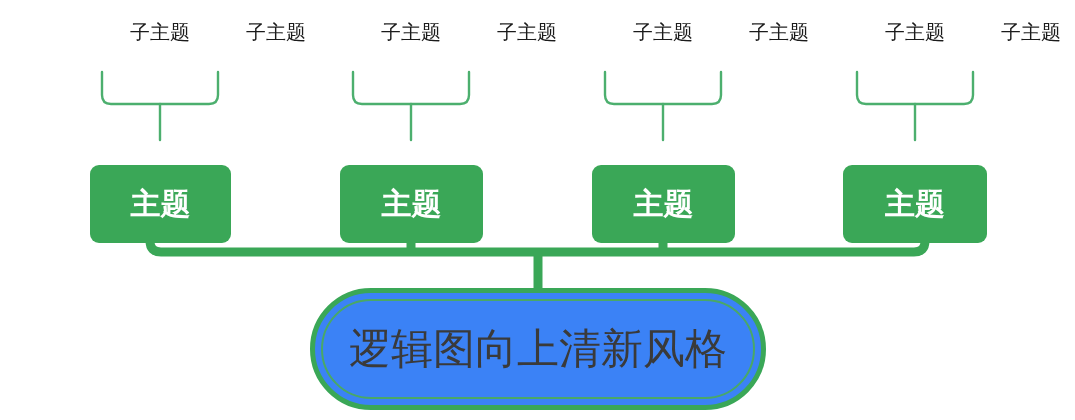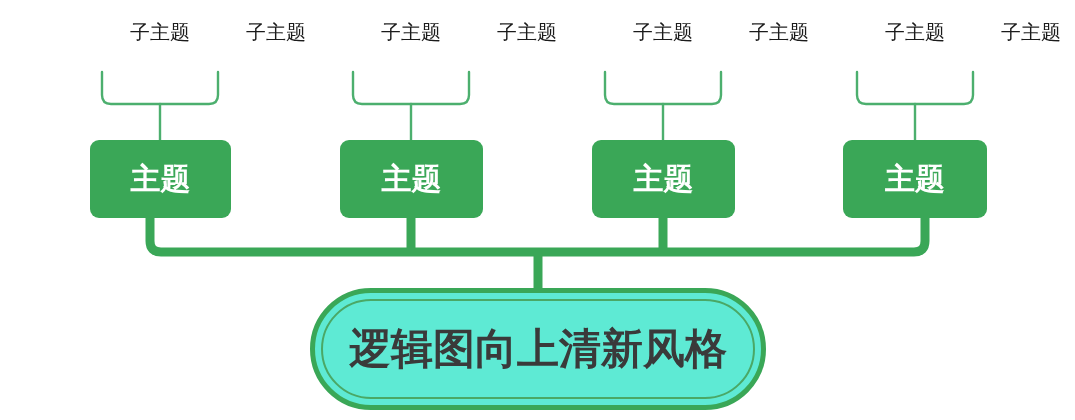--- a/index.html
+++ b/index.html
@@ -37,43 +37,43 @@
     letter-spacing: 0px;
   }
   .topic-box {
     position: absolute;
     display: flex;
     align-items: center;
     justify-content: center;
     background: #3aa757;
     border-radius: 9px;
     box-sizing: border-box;
+    margin-top: 25px;
   }
   .topic-box .topic-text {
     font-family: "Liberation Serif", "DejaVu Serif", serif;
     font-size: 30px;
     font-weight: bold;
     color: #ffffff;
     line-height: 1;
     white-space: nowrap;
   }
   .root-node {
     position: absolute;
     left: 310px;
     top: 288px;
     width: 456px;
     height: 122px;
     box-sizing: border-box;
     border: 5px solid #3aa757;
     border-radius: 61px;
-    background: #5eead4;
+    background: #3b82f6;
     display: flex;
     align-items: center;
     justify-content: center;
-    font-weight: bold;
   }
   .root-inner {
     position: absolute;
     left: 6px;
     top: 6px;
     right: 6px;
     bottom: 6px;
     border: 2px solid #4aa866;
     border-radius: 52px;
     box-sizing: border-box;

